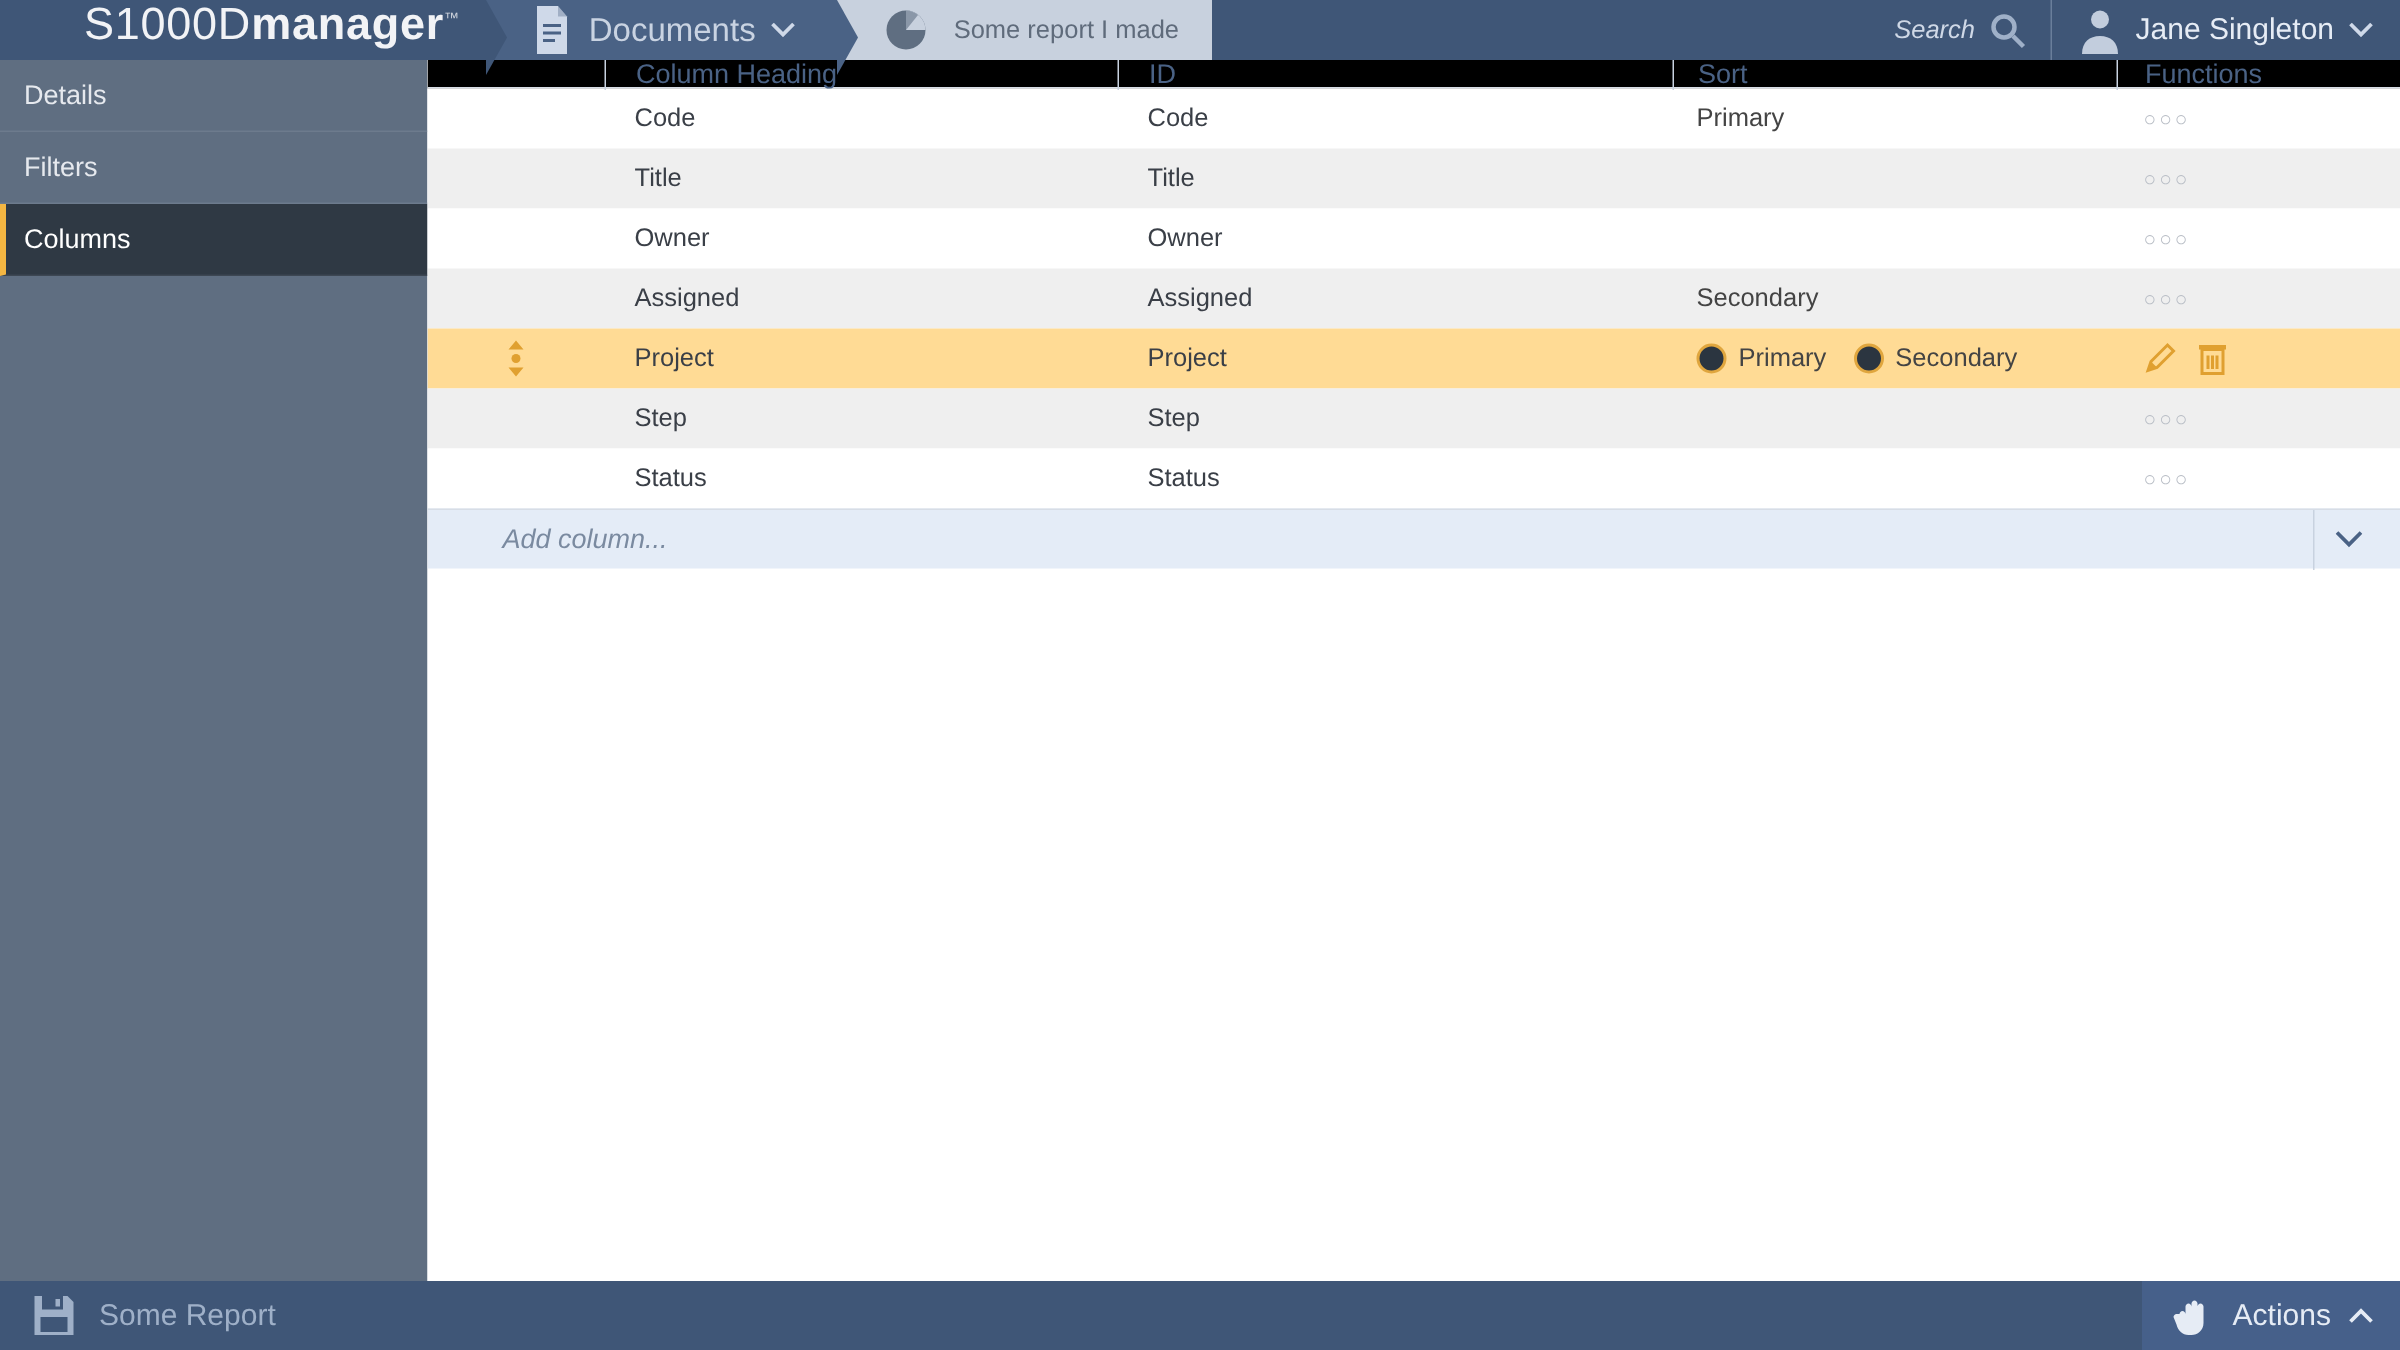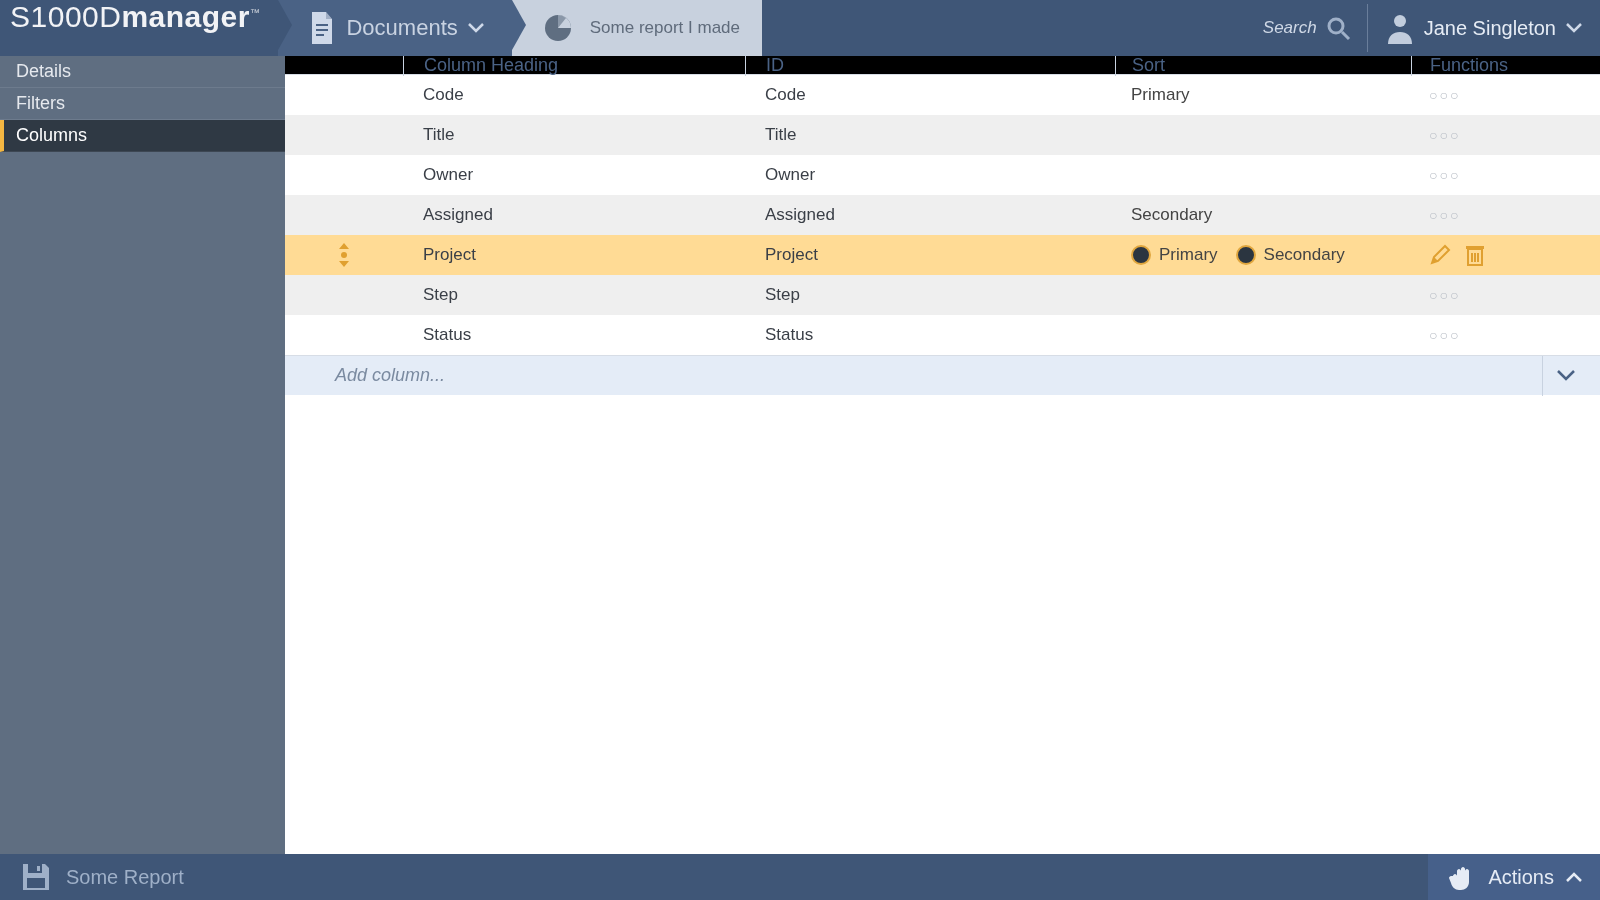--- a/index.html
+++ b/index.html
@@ -1,20 +1,20 @@
 <!DOCTYPE html>
 <html><head>
 <meta charset="utf-8">
 <style>
   * { box-sizing: border-box; margin: 0; padding: 0; }
   html, body { width: 1600px; height: 900px; font-family: "Segoe UI", Arial, sans-serif; overflow: hidden; }
   body { display: flex; flex-direction: column; background: #fff; }
 
   
-  .topbar { height: 56px; background: #3f5677; display: flex; color: #fff; position: relative; }
+  .topbar { height: 40px; background: #3f5677; display: flex; color: #fff; position: relative; padding-left: 46px; }
   .logo-wrap { display: flex; align-items: baseline; padding: 0 18px 0 10px; height: 100%; position: relative; }
   .logo-wrap::after {
     content: ""; position: absolute; right: -14px; top: 0; width: 0; height: 0;
     border-top: 25px solid transparent; border-bottom: 25px solid transparent; border-left: 14px solid #3f5677;
     z-index: 3;
   }
   .logo-text { font-size: 30px; font-weight: 300; letter-spacing: 0.5px; color: #f2f3f6; white-space: nowrap; }
   .logo-text .bold { font-weight: 700; }
   .logo-tm { font-size: 10px; vertical-align: super; opacity: .8; }
 
@@ -37,21 +37,21 @@
 
   .topbar-right { margin-left: auto; display: flex; align-items: center; height: 100%; }
   .search-box { display: flex; align-items: center; gap: 8px; padding: 0 16px; color: #cfd8e6; font-style: italic; font-size: 17px; }
   .vr { width: 1px; height: 48px; background: #6a7e9b; }
   .user-box { display: flex; align-items: center; gap: 10px; padding: 0 18px; cursor: pointer; }
   .user-box .name { font-size: 20px; color: #e6ecf5; }
 
   
   .main { flex: 1 1 auto; display: flex; min-height: 0; }
   .sidebar { width: 285px; background: #5f6e81; display: flex; flex-direction: column; }
-  .side-item { height: 32px; display: flex; align-items: center; padding: 0 16px; color: #e6e9ee; font-size: 18px; border-bottom: 1px solid #6d7b8d; cursor: pointer; }
+  .side-item { height: 48px; display: flex; align-items: center; padding: 0 16px; color: #e6e9ee; font-size: 18px; border-bottom: 1px solid #6d7b8d; cursor: pointer; }
   .side-item.active { background: #2f3944; color: #ffffff; border-left: 4px solid #f4b642; padding-left: 12px; border-bottom: 1px solid #3d4753; }
 
   .content { flex: 1 1 auto; background: #fff; overflow: auto; position: relative; }
 
   
   .thead { display: flex; background: #000000; color: #4a6285; font-size: 18px; height: 19px; align-items: center; border-bottom: 1px solid #d7dde6; }
   .col-handle { width: 118px; }
   .col-heading { width: 342px; padding-left: 20px; border-left: 1px solid #c8d2e0; }
   .col-id { width: 370px; padding-left: 20px; border-left: 1px solid #c8d2e0; }
   .col-sort { width: 296px; padding-left: 16px; border-left: 1px solid #c8d2e0; }

